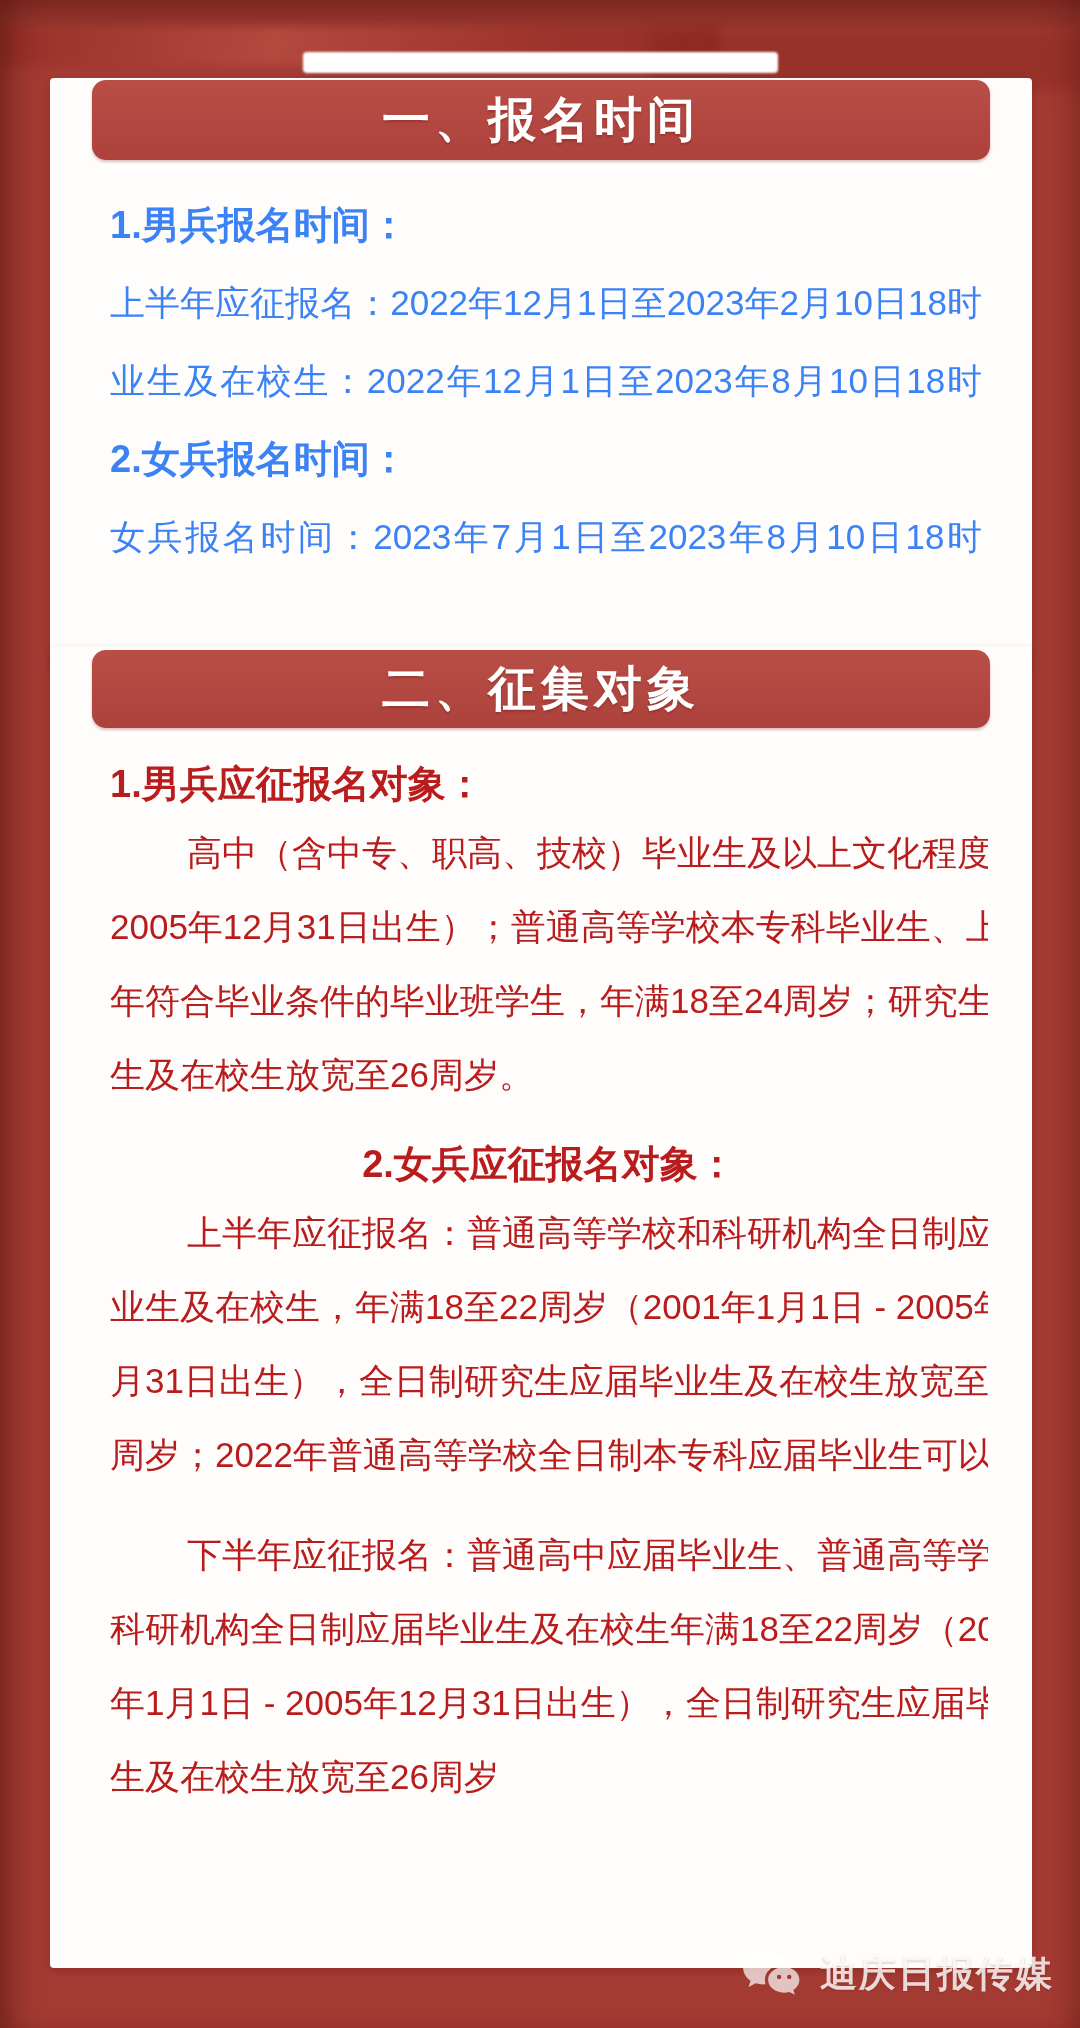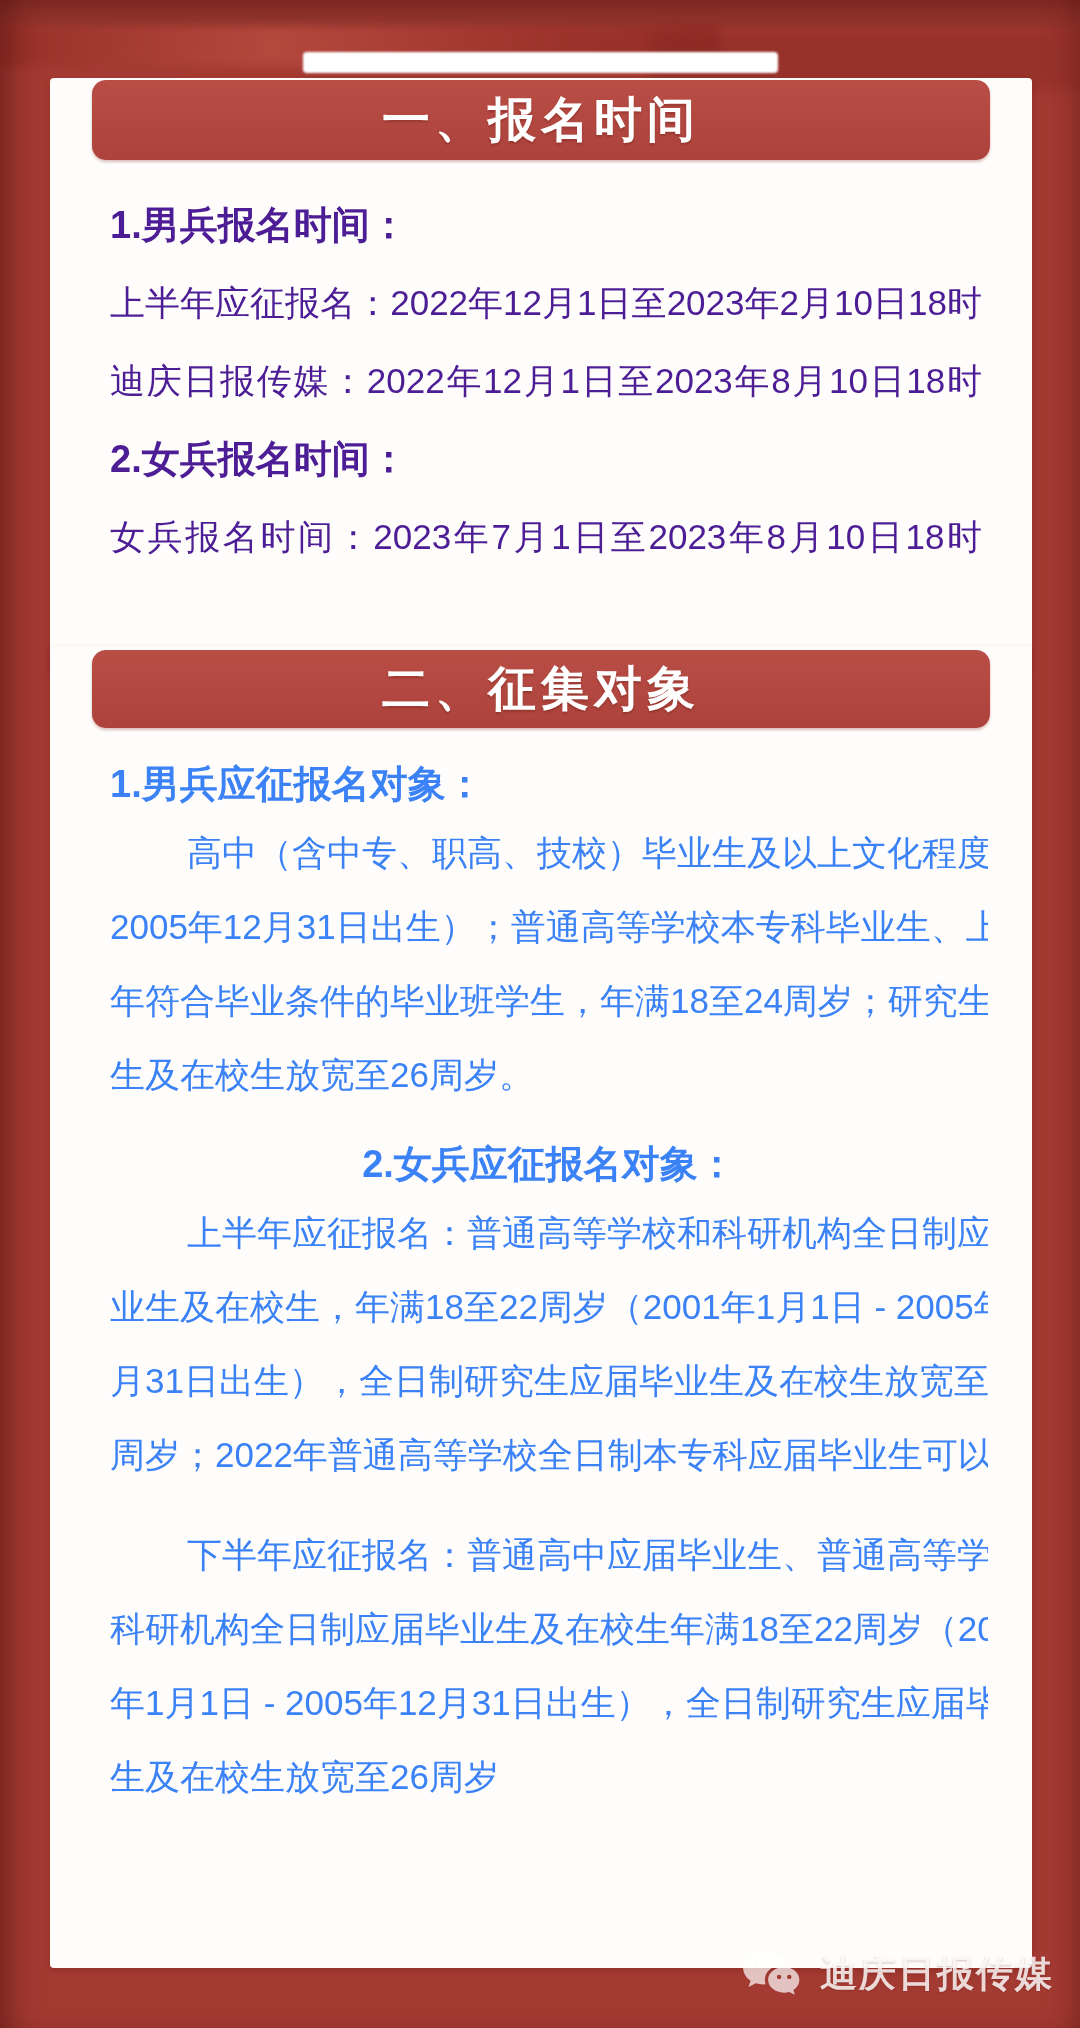--- a/index.html
+++ b/index.html
@@ -32,27 +32,27 @@
   .banner{
     margin:4px auto 0;width:898px;height:78px;border-radius:14px;
     background:linear-gradient(180deg,#b84e46,#ac423b);
     display:flex;align-items:center;justify-content:center;
     box-shadow:0 2px 3px rgba(120,30,24,.28);
   }
   .card-1 .banner{margin-top:2px;height:80px;}
   .banner-title{font-size:48px;font-weight:700;color:#ffffff;letter-spacing:5px;
     text-shadow:0 2px 2px rgba(110,25,20,.35);}
   
-  .s1-body{margin-top:26px;padding:0 50px 0 60px;color:#4c1d95;}
+  .s1-body{margin-top:26px;padding:0 50px 0 60px;color:#3b82f6;}
   .s1-row{height:78px;line-height:78px;font-size:35px;font-weight:500;
     overflow:hidden;white-space:nowrap;}
   .s1-row.dateline{text-align:justify;text-align-last:justify;}
   .s1-row.subhead{font-size:38px;font-weight:700;}
   
-  .s2-body{padding:0 44px 0 60px;color:#3b82f6;}
+  .s2-body{padding:0 44px 0 60px;color:#b91c1c;}
   .s2-subhead{margin-top:24px;height:64px;line-height:64px;
     font-size:38px;font-weight:700;white-space:nowrap;overflow:hidden;}
   .s2-subhead.again{margin-top:20px;text-align:center;}
   .para{margin:0;}
   .para.p-gap{margin-top:26px;}
   .pline{line-height:74px;font-size:35px;font-weight:500;
     text-align:justify;text-align-last:justify;
     white-space:nowrap;overflow:hidden;}
   .pline.indent{text-indent:2.2em;}
   .pline.last{text-align-last:left;}
@@ -74,21 +74,21 @@
   <div class="streak-b"></div>
   <div class="top-white-bar"></div>
 
   <section class="card card-1">
     <div class="banner">
       <span class="banner-title">一、报名时间</span>
     </div>
     <div class="s1-body" id="s1-body">
         <div class="s1-row subhead">1.男兵报名时间：</div>
         <div class="s1-row dateline">上半年应征报名：2022年12月1日至2023年2月10日18时</div>
-        <div class="s1-row dateline">迪庆日报传媒：2022年12月1日至2023年8月10日18时</div>
+        <div class="s1-row dateline">业生及在校生：2022年12月1日至2023年8月10日18时</div>
         <div class="s1-row subhead">2.女兵报名时间：</div>
         <div class="s1-row dateline">女兵报名时间：2023年7月1日至2023年8月10日18时</div>
       </div>
   </section>
 
   <section class="card card-2">
     <div class="banner">
       <span class="banner-title">二、征集对象</span>
     </div>
     <div class="s2-body" id="s2-body">

